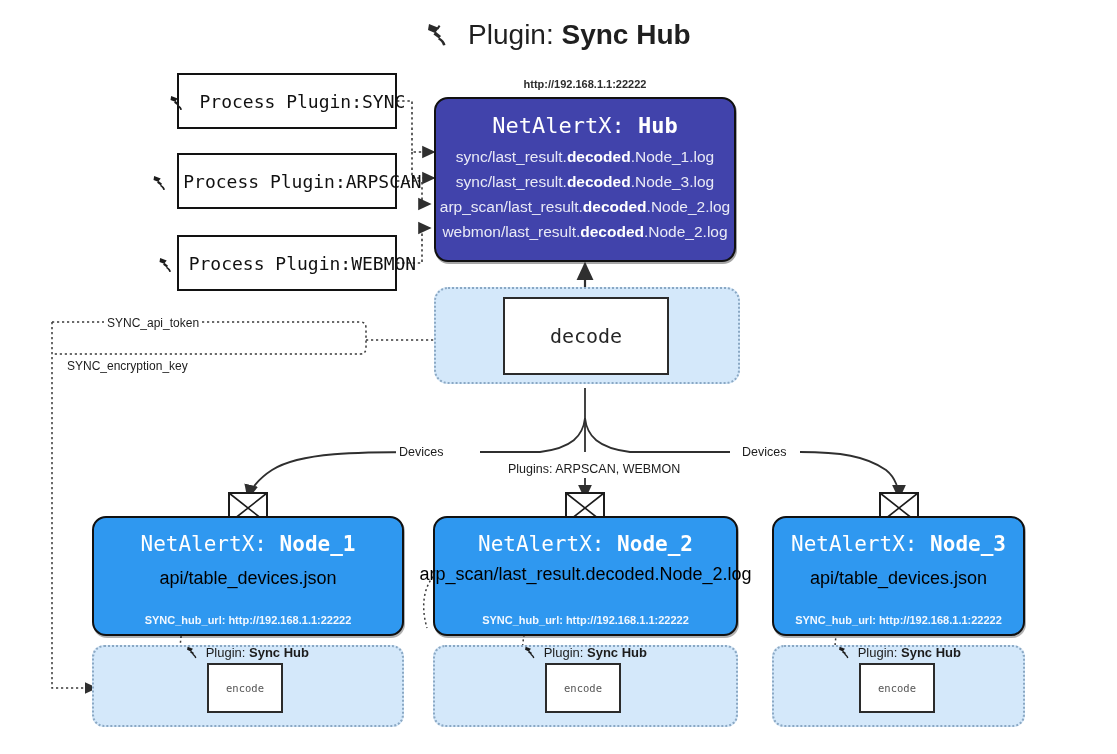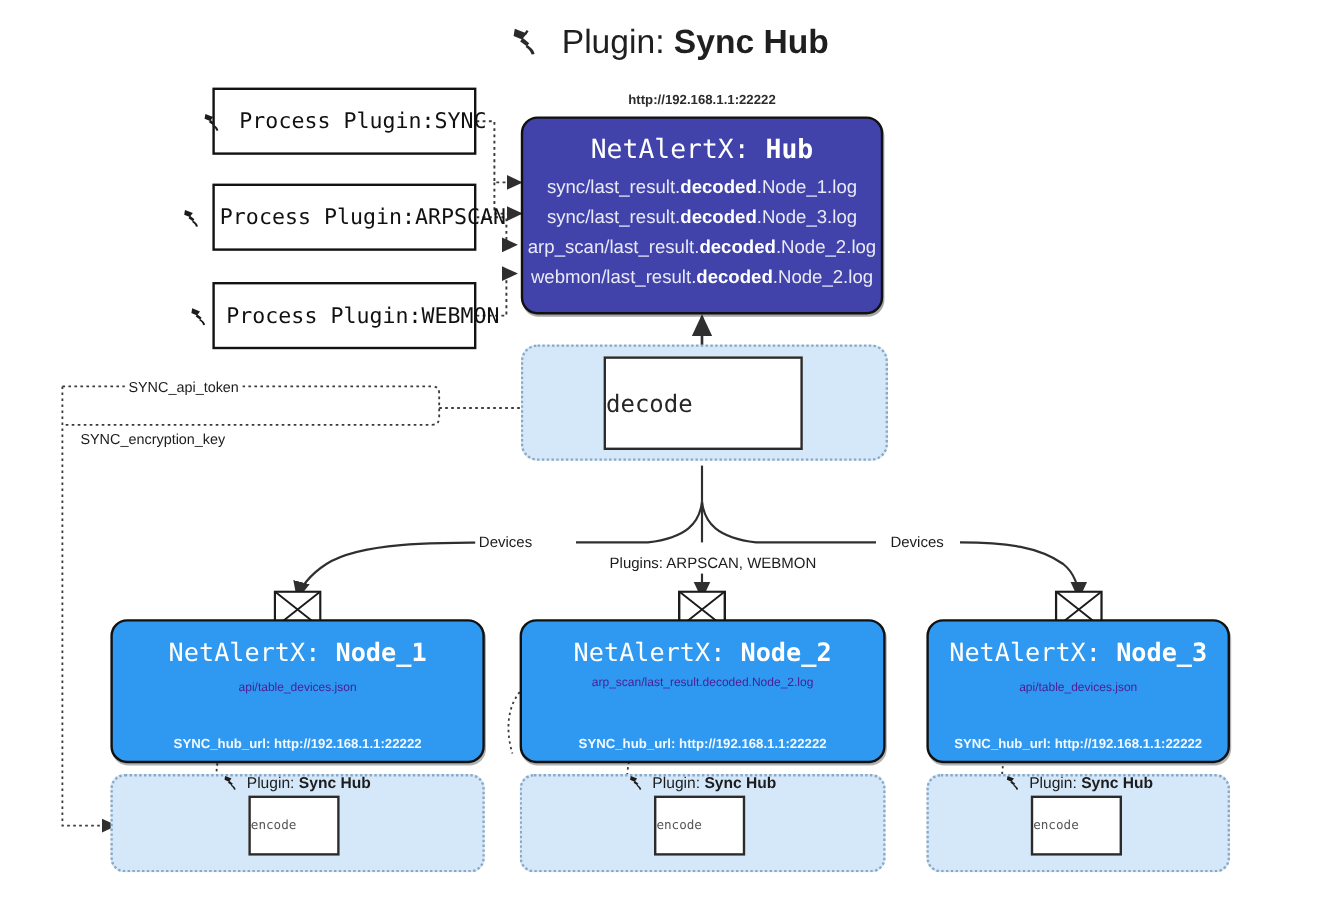--- a/index.html
+++ b/index.html
@@ -55,39 +55,39 @@
     white-space:nowrap;text-align:center;
   }
 
   .lightbox{
     background:#d4e8fa;border:2px dotted #8aa8c4;border-radius:14px;
   }
   .lightbox.sq{border-radius:12px;}
 
   .whitebox{
     background:#ffffff;border:2px solid #2b2b2b;
-    display:flex;align-items:center;
+    display:flex;align-items:center;justify-content:center;
     font-family:"DejaVu Sans Mono","Liberation Mono",monospace;
     color:#3a3a3a;
   }
   .whitebox.decode{font-size:20px;color:#262626;}
   .whitebox.encode{font-size:10.5px;color:#555;}
 
   .node{
     background:#2f98f0;border:2px solid #111;border-radius:14px;
     box-shadow:1px 2px 0 rgba(0,0,0,.3);
     display:flex;flex-direction:column;align-items:center;
   }
   .node .ntitle{
     font-family:"DejaVu Sans Mono","Liberation Mono",monospace;
     font-size:21px;color:#ffffff;margin-top:14px;white-space:nowrap;
   }
   .node .ntitle b{font-weight:bold;}
   .node .nline{
-    font-size:10px;color:#4c1d95;white-space:nowrap;margin-top:12px;
+    font-size:18px;color:#000000;white-space:nowrap;margin-top:12px;
   }
   .node .nfoot{
     position:absolute;bottom:8px;left:0;width:100%;text-align:center;
     font-size:11px;font-weight:bold;color:#f2f8ff;white-space:nowrap;
   }
 
   .plugin-cap{
     position:absolute;font-size:13px;color:#1c1c1c;white-space:nowrap;
   }
   .plugin-cap b{font-weight:bold;}

